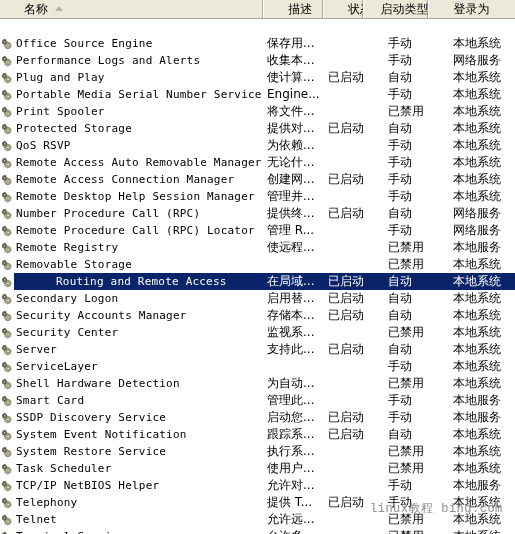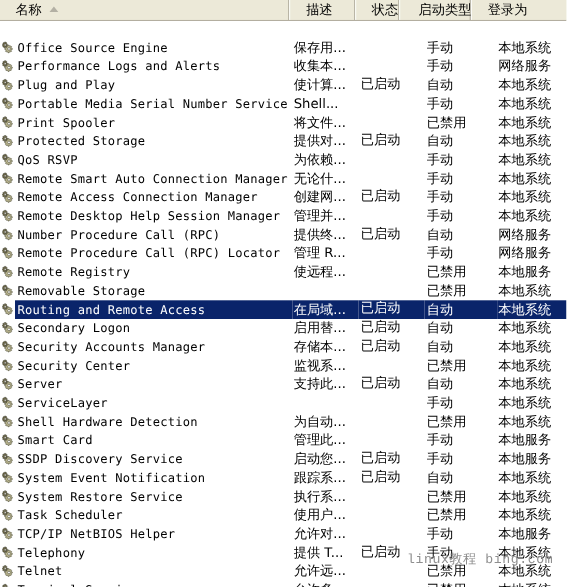--- a/index.html
+++ b/index.html
@@ -32,21 +32,21 @@
     box-sizing: border-box;
     position: relative;
     z-index: 3;
   }
   .lv-header .hcell {
     position: relative;
     display: flex;
     align-items: center;
     height: 18px;
     box-sizing: border-box;
-    padding-left: 14px;
+    padding-left: 24px;
     font-size: 12px;
     color: #000000;
     font-family: "DejaVu Sans", sans-serif;
     background: #ece9d8;
     border-right: 1px solid #ffffff;
     box-shadow: inset -2px 0 0 -1px #aca899;
     overflow: hidden;
     white-space: nowrap;
     user-select: none;
   }
@@ -115,21 +115,21 @@
 
   .c-desc {
     width: 60px;
     font-family: "DejaVu Sans", sans-serif;
     font-size: 12px;
     color: #000;
     padding-left: 1px;
   }
   .c-status {
     width: 60px;
-    font-family: Liberation Mono, monospace;
+    font-family: Liberation Sans, sans-serif;
     font-size: 12px;
     color: #000;
     padding-left: 2px;
   }
   .c-start {
     width: 66px;
     font-family: "DejaVu Sans", sans-serif;
     font-size: 12px;
     color: #000;
     padding-left: 2px;
@@ -149,20 +149,21 @@
   }
   .lv-row.selected .c-desc,
   .lv-row.selected .c-status,
   .lv-row.selected .c-start,
   .lv-row.selected .c-logon {
     background: #0a246a;
     color: #ffffff;
   }
   .lv-row.selected .c-name {
     background: linear-gradient(to right, #ffffff 0px, #ffffff 14px, #0a246a 14px, #0a246a 100%);
+    gap: 40px;
   }
 
   
   .watermark {
     position: absolute;
     left: 370px;
     top: 500px;
     font-family: Liberation Mono, monospace;
     font-size: 12px;
     color: #8e8e8e;
@@ -261,21 +262,21 @@
                 <path d="M9.6 6.1l.9-.5.9 1.0-.6.8.4 1.0 1.0.2v1.4l-1.0.2-.4 1.0.6.8-.9 1.0-.9-.5-1.0.4-.2 1.0H7.0l-.2-1.0-1.0-.4-.9.5-.9-1.0.6-.8-.4-1.0-1.0-.2V8.6l1.0-.2.4-1.0-.6-.8.9-1.0.9.5 1.0-.4.2-1.0h1.4l.2 1.0z"></path>
               </g>
               <circle cx="8.2" cy="9.3" r="1.6" fill="#ffffff" stroke="#4a4a33" stroke-width="0.7"></circle>
               <g fill="#6f6a4c" stroke="#3a3a28" stroke-width="0.6">
                 <path d="M4.4 2.0l.7-.4.7.8-.45.6.3.8.8.15v1.1l-.8.15-.3.8.45.6-.7.8-.7-.4-.8.3-.15.8H2.9l-.15-.8-.8-.3-.7.4-.7-.8.45-.6-.3-.8L0 5.05V3.95l.8-.15.3-.8-.45-.6.7-.8.7.4.8-.3L2.9.9h1.35l.15.8z"></path>
               </g>
               <circle cx="3.6" cy="4.5" r="1.15" fill="#ffffff" stroke="#3a3a28" stroke-width="0.6"></circle>
             </svg></span>
           <span class="name-label">Portable Media Serial Number Service</span>
         </div>
-        <div class="cell c-desc">Shell...</div>
+        <div class="cell c-desc">Engine...</div>
         <div class="cell c-status"></div>
         <div class="cell c-start">手动</div>
         <div class="cell c-logon">本地系统</div>
       </div>
       <div class="lv-row">
         <div class="cell c-name">
           <span class="svc-icon"><svg viewBox="0 0 16 16" width="12" height="13" aria-hidden="true">
               <g fill="#b9b48e" stroke="#4a4a33" stroke-width="0.7">
                 <path d="M9.6 6.1l.9-.5.9 1.0-.6.8.4 1.0 1.0.2v1.4l-1.0.2-.4 1.0.6.8-.9 1.0-.9-.5-1.0.4-.2 1.0H7.0l-.2-1.0-1.0-.4-.9.5-.9-1.0.6-.8-.4-1.0-1.0-.2V8.6l1.0-.2.4-1.0-.6-.8.9-1.0.9.5 1.0-.4.2-1.0h1.4l.2 1.0z"></path>
               </g>
@@ -335,21 +336,21 @@
           <span class="svc-icon"><svg viewBox="0 0 16 16" width="12" height="13" aria-hidden="true">
               <g fill="#b9b48e" stroke="#4a4a33" stroke-width="0.7">
                 <path d="M9.6 6.1l.9-.5.9 1.0-.6.8.4 1.0 1.0.2v1.4l-1.0.2-.4 1.0.6.8-.9 1.0-.9-.5-1.0.4-.2 1.0H7.0l-.2-1.0-1.0-.4-.9.5-.9-1.0.6-.8-.4-1.0-1.0-.2V8.6l1.0-.2.4-1.0-.6-.8.9-1.0.9.5 1.0-.4.2-1.0h1.4l.2 1.0z"></path>
               </g>
               <circle cx="8.2" cy="9.3" r="1.6" fill="#ffffff" stroke="#4a4a33" stroke-width="0.7"></circle>
               <g fill="#6f6a4c" stroke="#3a3a28" stroke-width="0.6">
                 <path d="M4.4 2.0l.7-.4.7.8-.45.6.3.8.8.15v1.1l-.8.15-.3.8.45.6-.7.8-.7-.4-.8.3-.15.8H2.9l-.15-.8-.8-.3-.7.4-.7-.8.45-.6-.3-.8L0 5.05V3.95l.8-.15.3-.8-.45-.6.7-.8.7.4.8-.3L2.9.9h1.35l.15.8z"></path>
               </g>
               <circle cx="3.6" cy="4.5" r="1.15" fill="#ffffff" stroke="#3a3a28" stroke-width="0.6"></circle>
             </svg></span>
-          <span class="name-label">Remote Smart Auto Connection Manager</span>
+          <span class="name-label">Remote Access Auto Removable Manager</span>
         </div>
         <div class="cell c-desc">无论什...</div>
         <div class="cell c-status"></div>
         <div class="cell c-start">手动</div>
         <div class="cell c-logon">本地系统</div>
       </div>
       <div class="lv-row">
         <div class="cell c-name">
           <span class="svc-icon"><svg viewBox="0 0 16 16" width="12" height="13" aria-hidden="true">
               <g fill="#b9b48e" stroke="#4a4a33" stroke-width="0.7">

